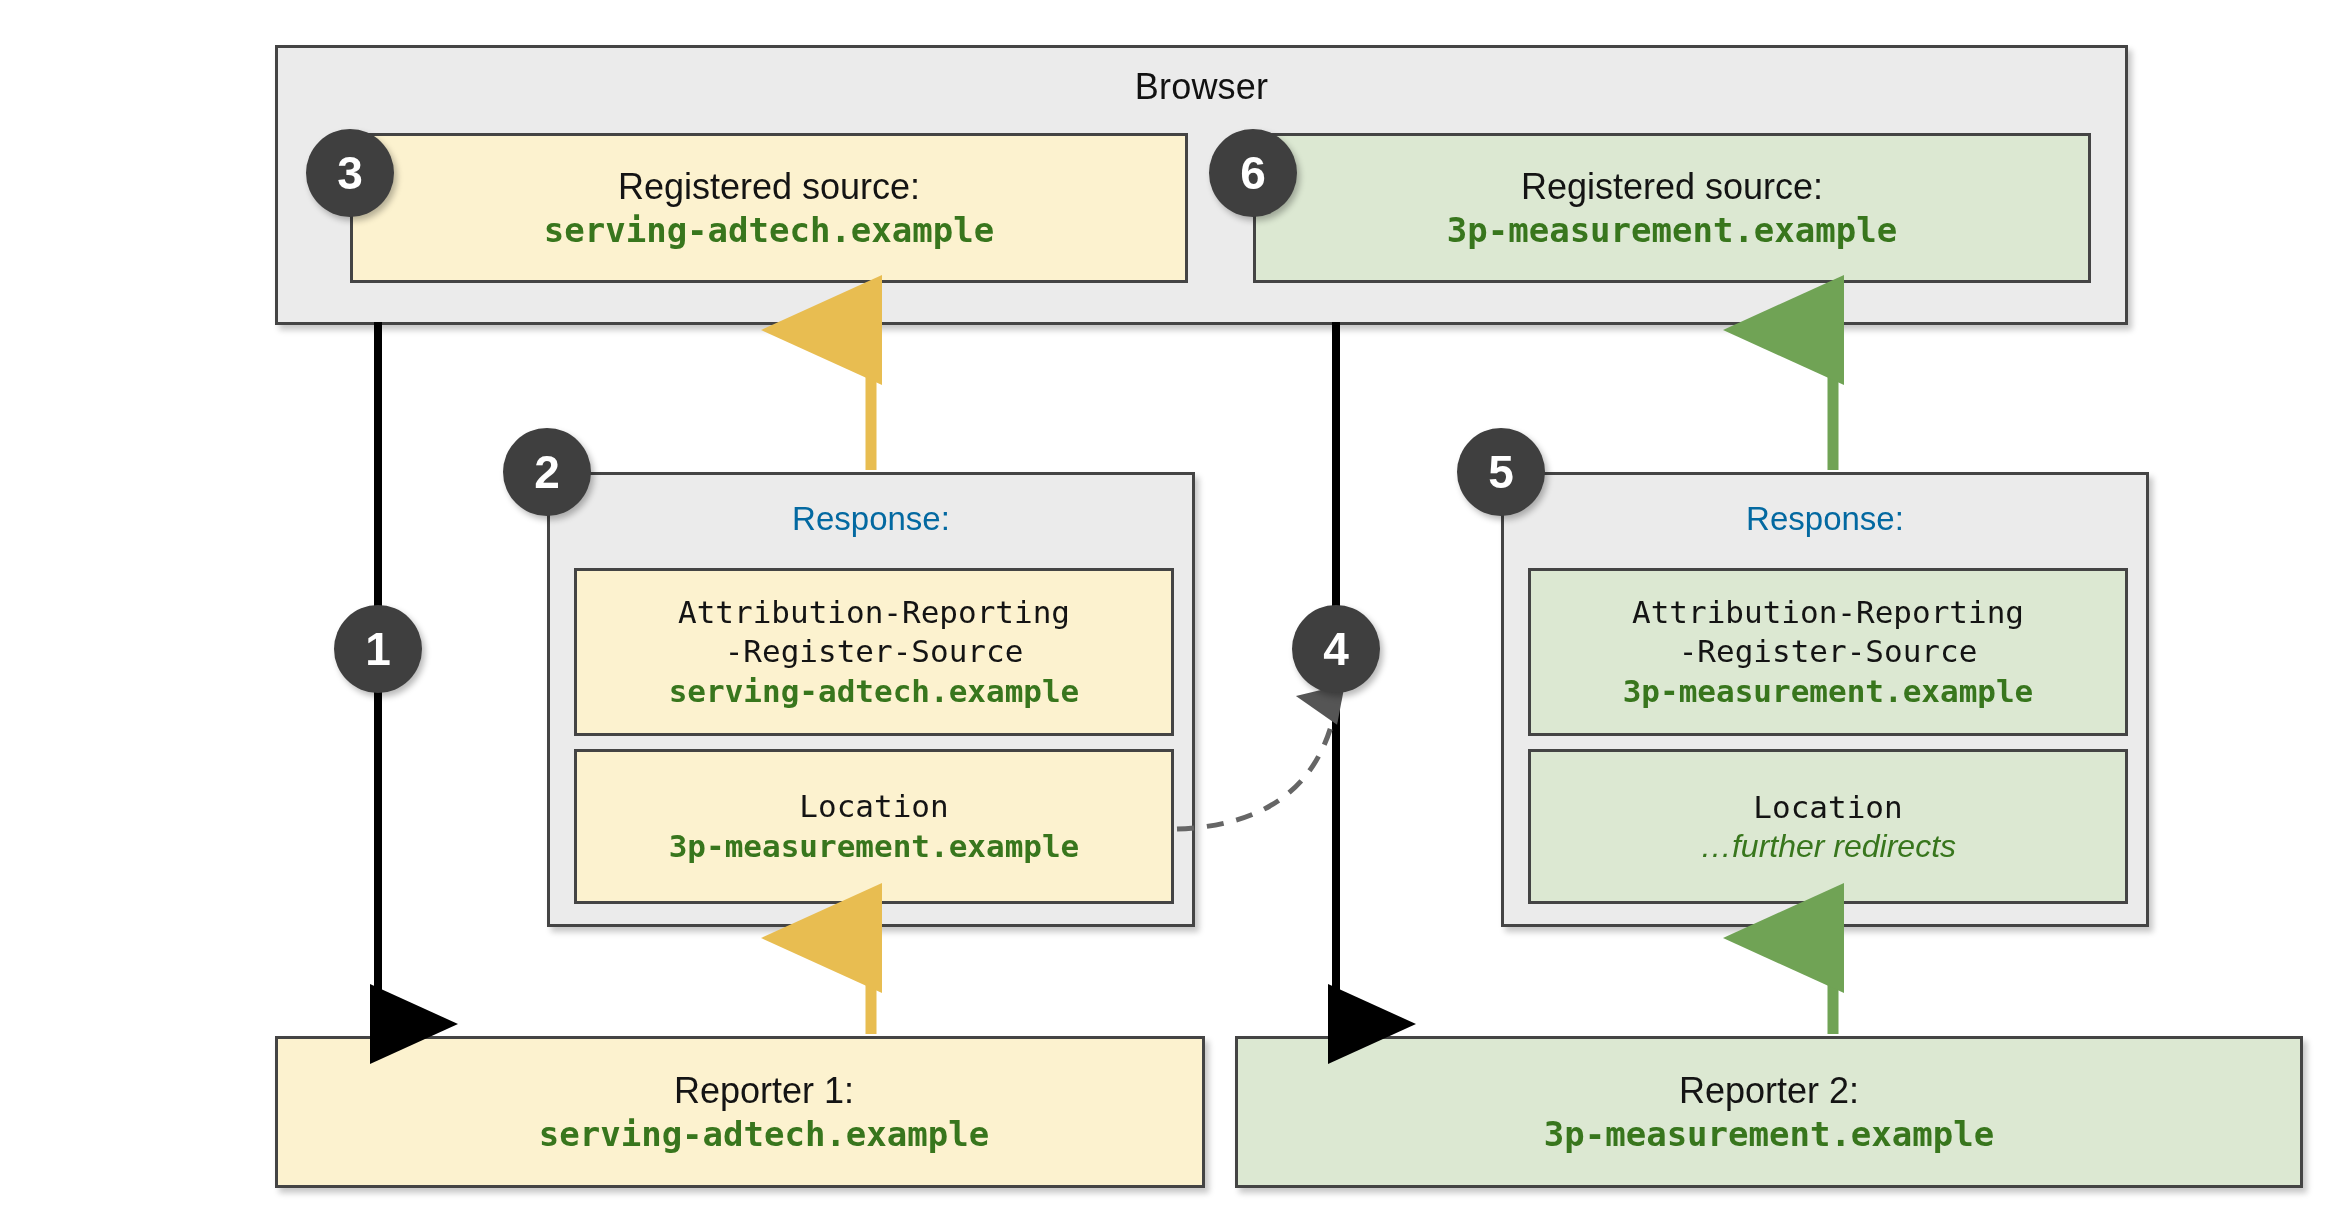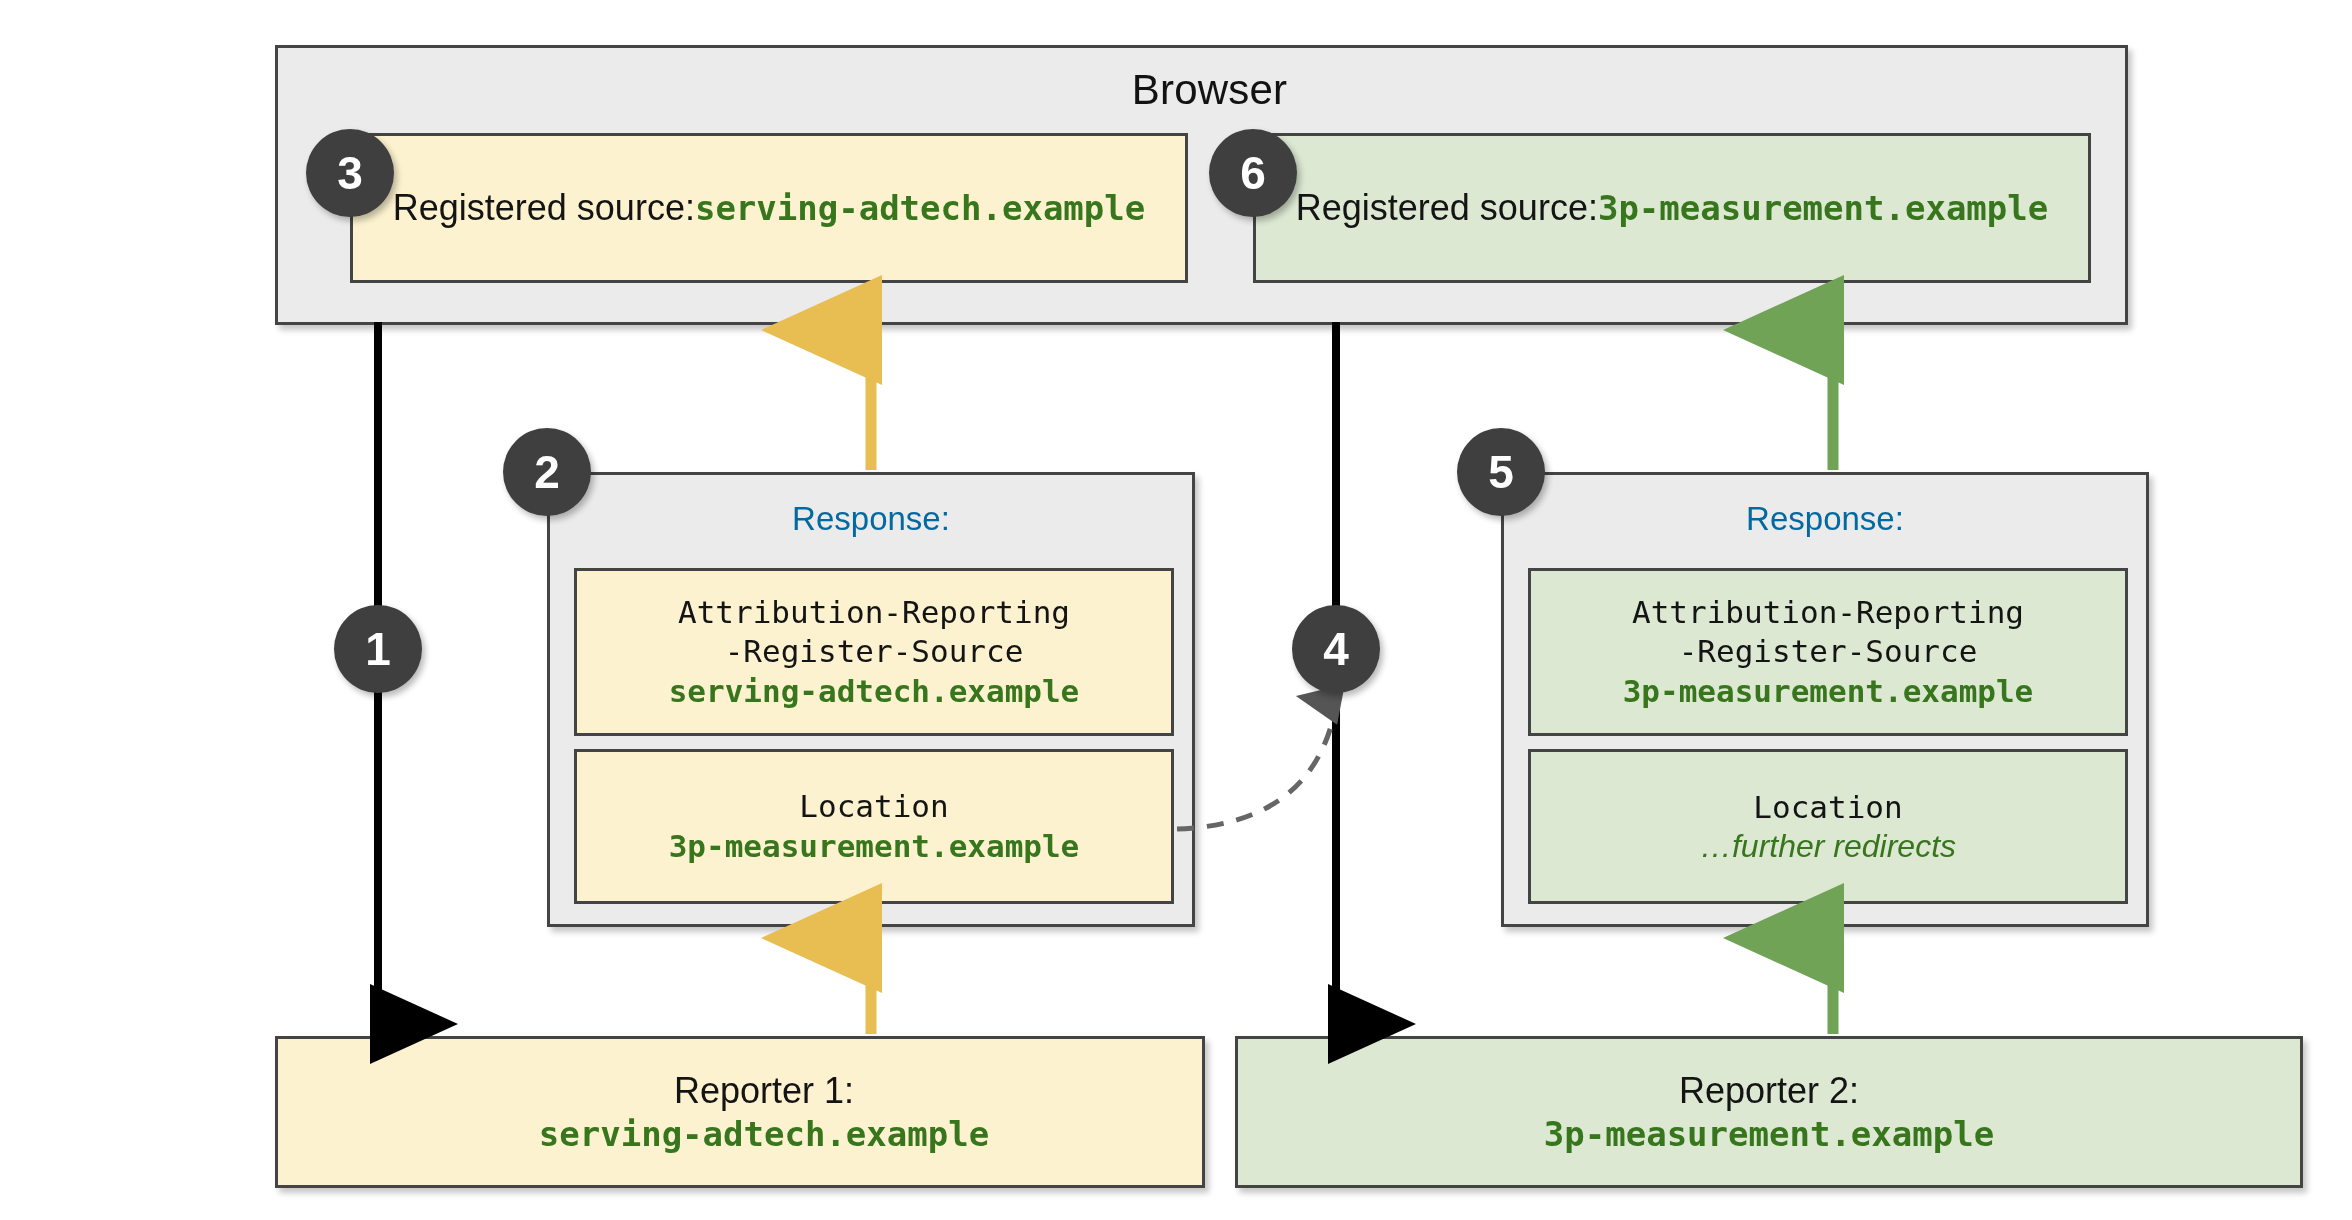--- a/index.html
+++ b/index.html
@@ -13,25 +13,25 @@
   
   .box{position:absolute;box-sizing:border-box;border:3px solid #444444;}
   .shadowed{box-shadow:4px 5px 6px rgba(0,0,0,0.22);}
   .grey{background:#ebebeb;}
   .yellow{background:#fcf2cf;}
   .green{background:#dce8d2;}
 
   .browser{left:275px;top:45px;width:1853px;height:280px;}
   .browser-title{
     position:absolute;left:0;top:18px;width:100%;text-align:center;
-    font-size:42px;color:#121212;letter-spacing:.2px;padding-left:8px;
+    font-size:36px;color:#121212;letter-spacing:.2px;
   }
 
   
-  .reg{height:150px;top:133px;display:flex;flex-direction:row;
+  .reg{height:150px;top:133px;display:flex;flex-direction:column;
        align-items:center;justify-content:center;}
   .reg.left{left:350px;width:838px;}
   .reg.right{left:1253px;width:838px;}
 
   
   .resp{width:648px;height:455px;top:472px;}
   .resp.left{left:547px;}
   .resp.right{left:1501px;}
   .resp-title{
     position:absolute;left:0;top:25px;width:100%;text-align:center;

